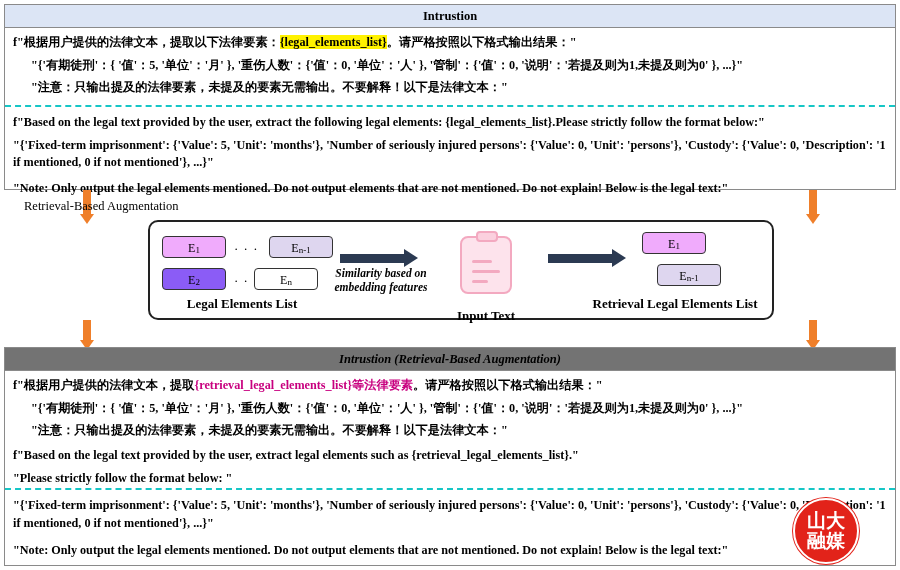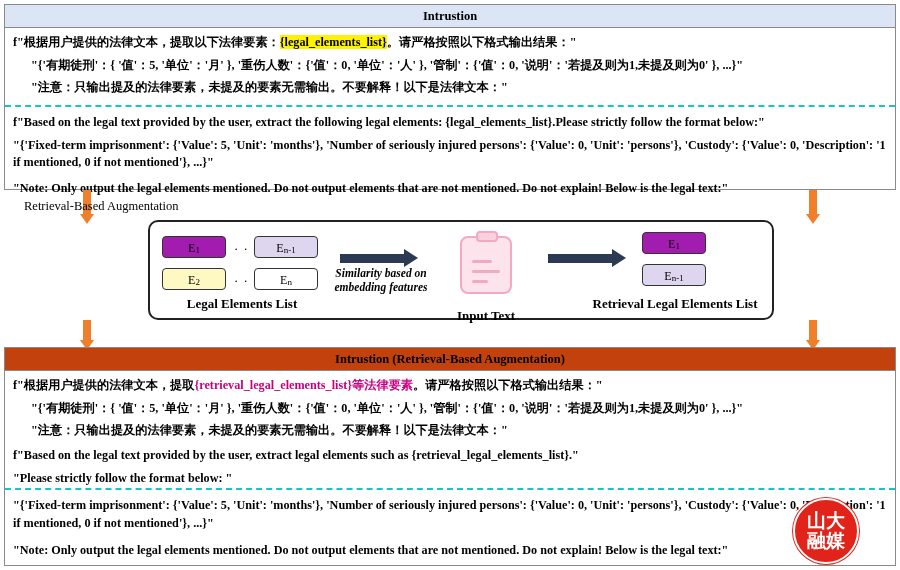--- a/index.html
+++ b/index.html
@@ -32,21 +32,22 @@
     border-bottom: 1px solid #8a8a8a;
     text-align: center;
     font-weight: bold;
     font-size: 12.5px;
     padding: 4px 0 3px 0;
   }
   .header-blue {
     background: #dce5f5;
   }
   .header-pink {
-    background: #c2410c;
+    background: #737373;
+    font-style: italic;
   }
   .panel-body {
     padding: 6px 8px 6px 8px;
   }
   .line {
     font-size: 12.2px;
     line-height: 1.45;
     margin: 0 0 5px 0;
     font-family: "Liberation Serif", serif;
   }
@@ -95,23 +96,23 @@
     box-sizing: border-box;
     border: 1px solid #333333;
     border-radius: 4px;
     text-align: center;
     font-size: 12px;
     line-height: 22px;
     height: 22px;
     width: 64px;
     font-family: "Liberation Serif", serif;
   }
-  .ebox.green { background: #a21caf; }
-  .ebox.purple { background: #ded6ef; }
-  .ebox.yellow { background: #fef9c3; }
+  .ebox.green { background: #f0abfc; }
+  .ebox.purple { background: #ded6ef; margin-left: 15px; }
+  .ebox.yellow { background: #8b5cf6; }
   .ebox.white { background: #ffffff; }
   .sub { font-size: 9px; vertical-align: -1px; }
 
   .dots {
     position: absolute;
     font-size: 13px;
     letter-spacing: 1px;
     line-height: 10px;
     color: #000;
   }

